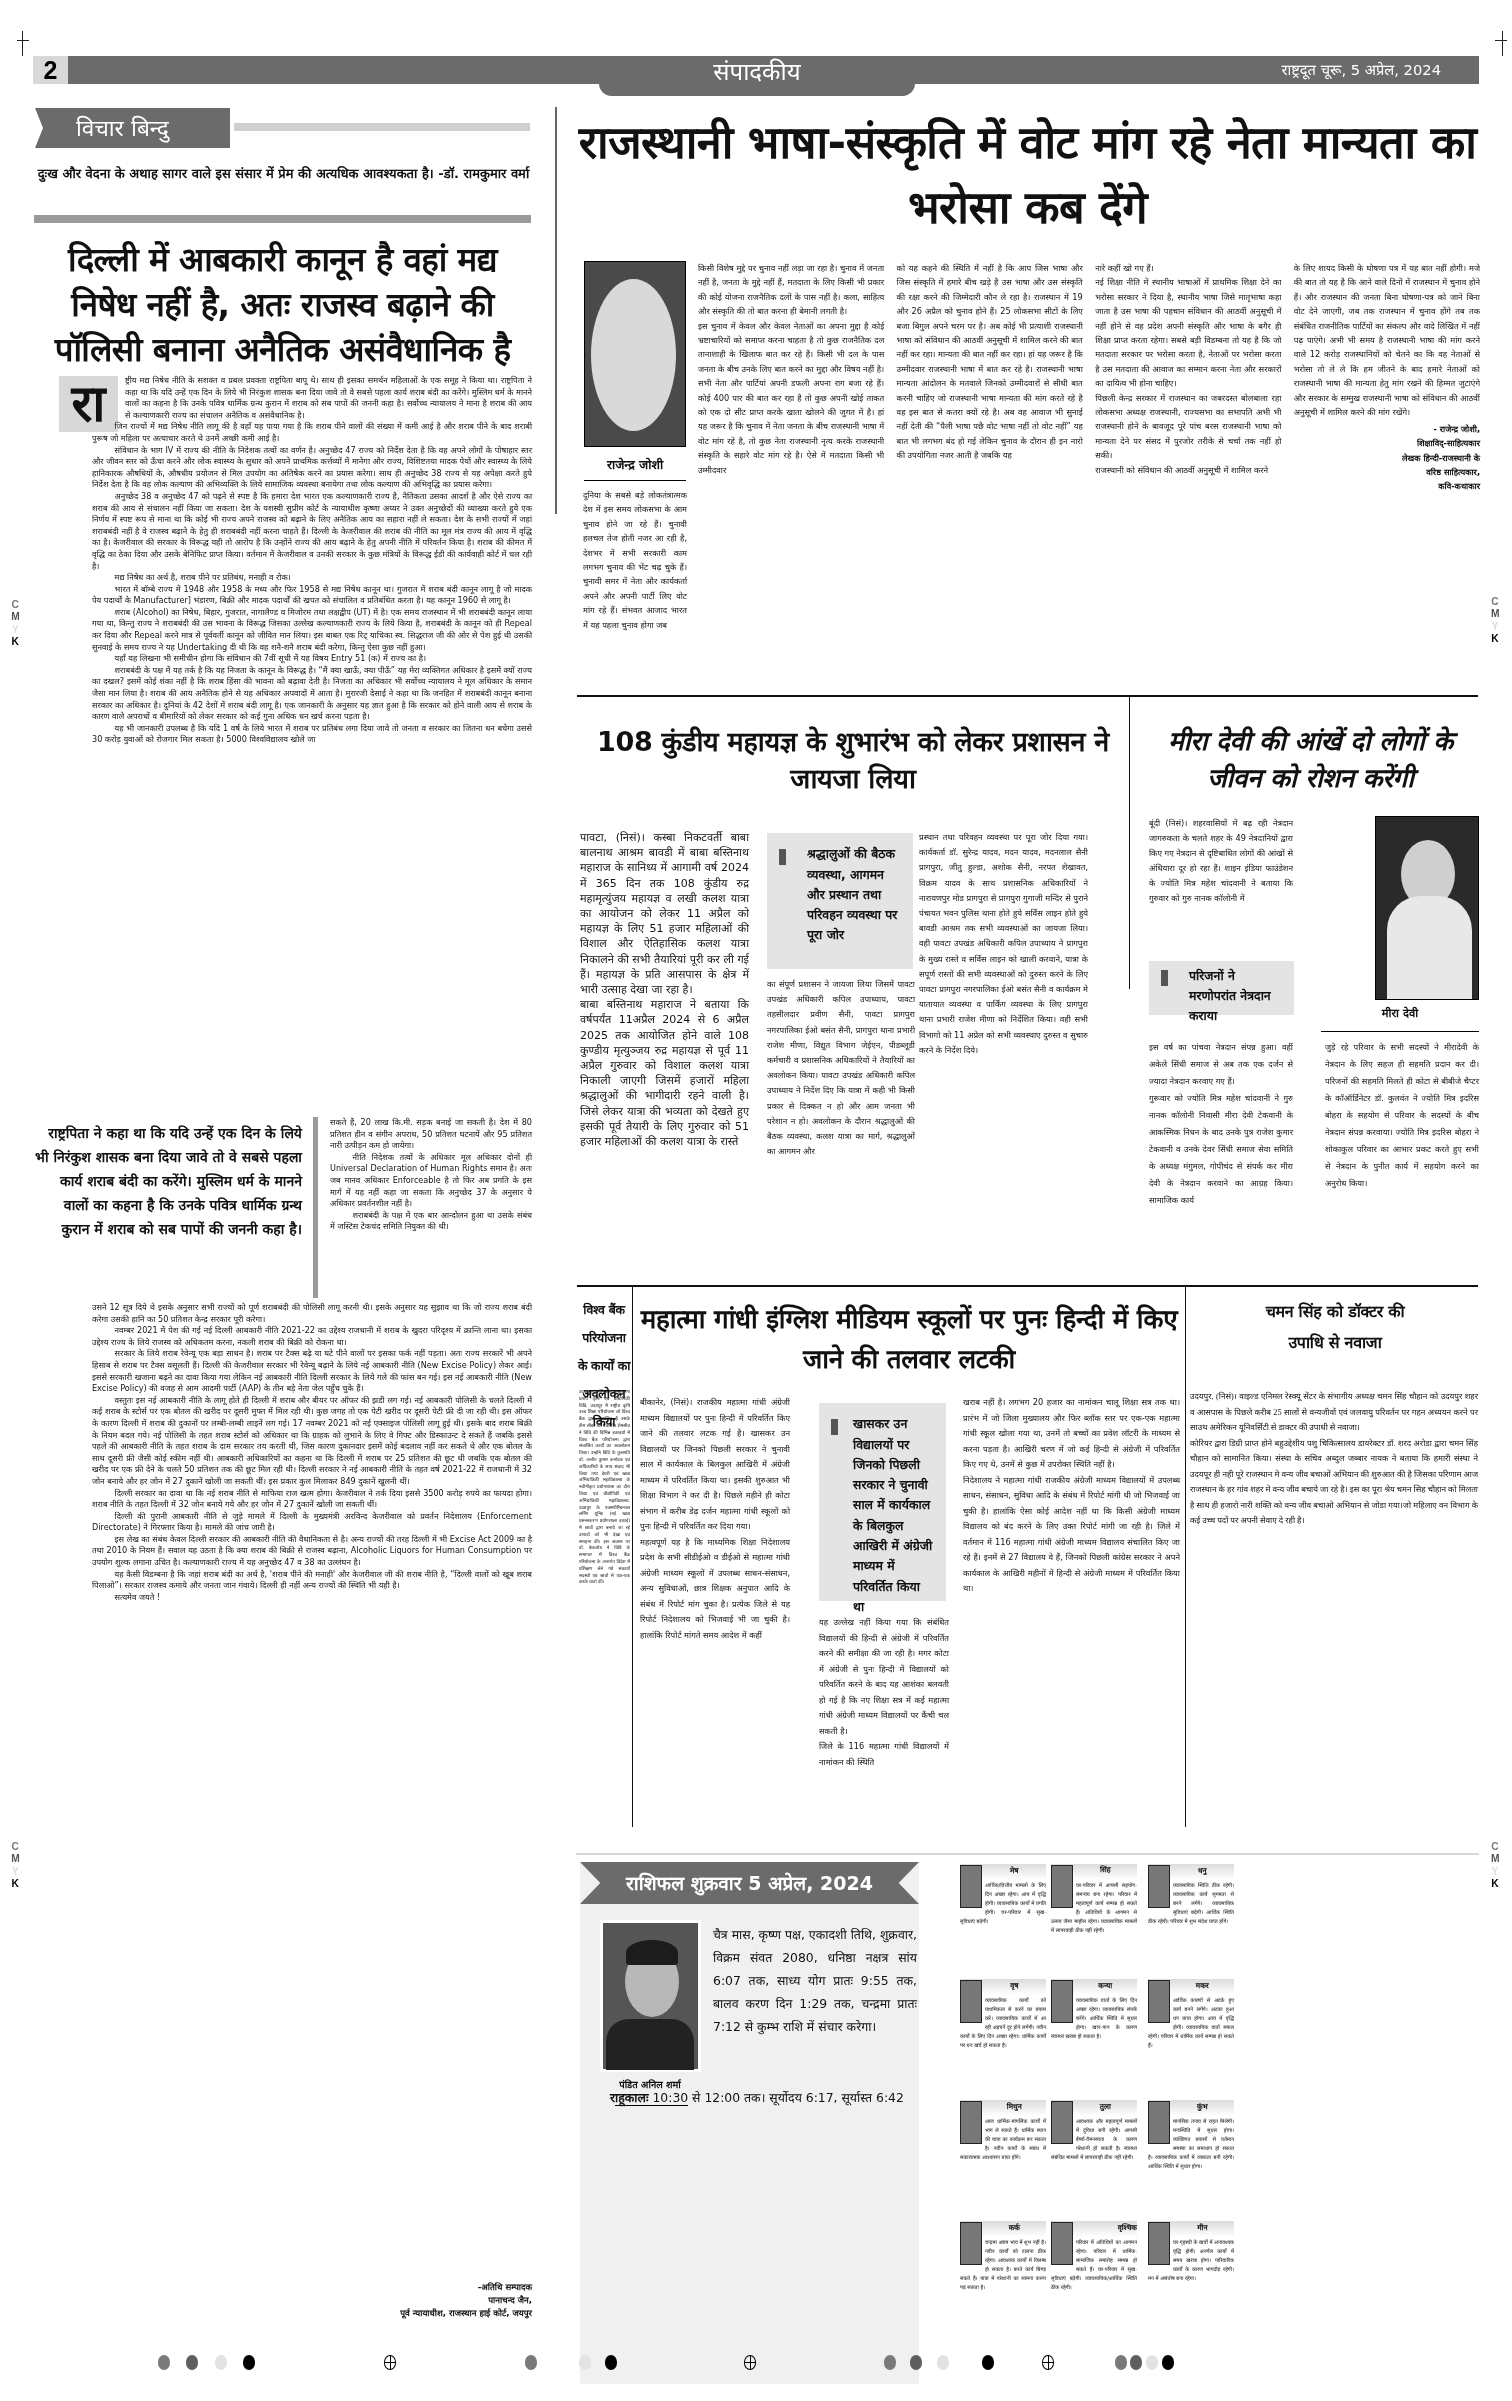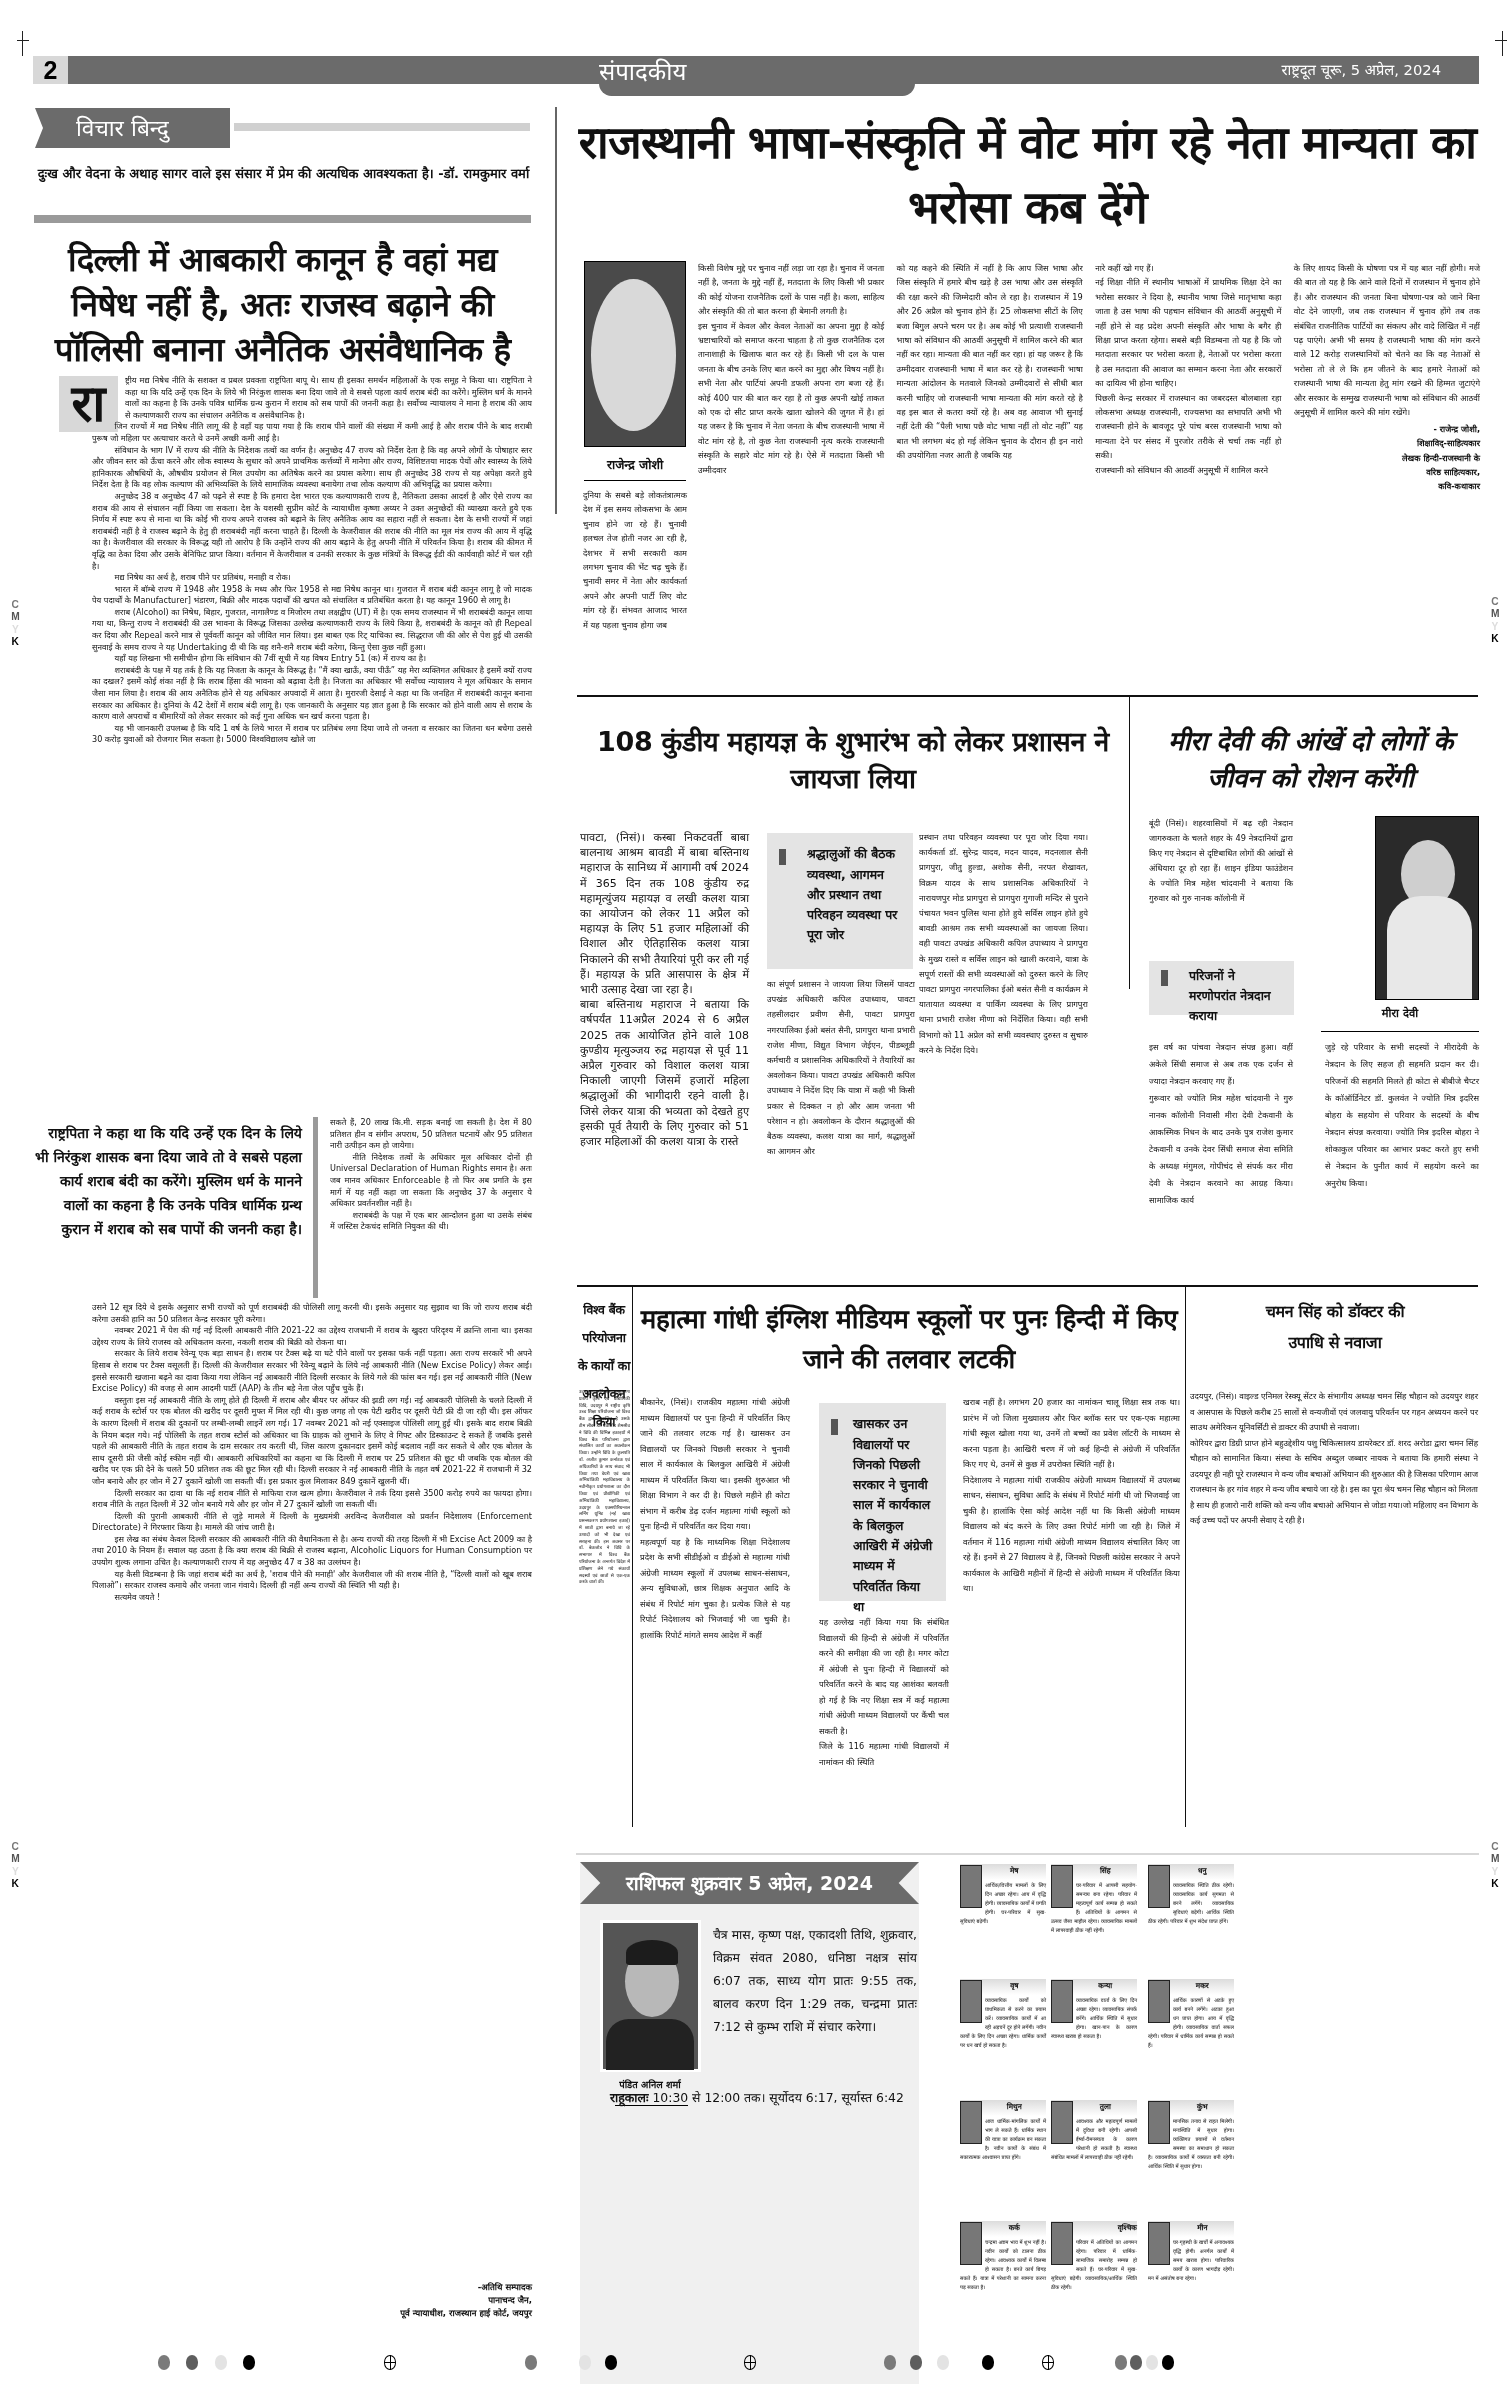--- a/index.html
+++ b/index.html
@@ -6,21 +6,21 @@
   html, body { width: 1512px; height: 2401px; background: #fff; overflow: hidden; }
   body { position: relative; font-family: "DejaVu Sans", "Liberation Sans", sans-serif; color: #111; }
 
   
   .crop-v { position: absolute; width: 0.6px; background: #222; }
   .crop-h { position: absolute; height: 0.6px; background: #222; }
 
   
   .masthead { position: absolute; left: 34px; top: 56px; width: 1445px; height: 28px; background: #6b6b6b; }
   .page-no { position: absolute; left: 33px; top: 56px; width: 35px; height: 28px; background: #d8d8d8; font-family: "Liberation Sans", sans-serif; font-weight: 700; font-size: 25px; color: #000; text-align: center; line-height: 28px; }
-  .section-tab { position: absolute; left: 599px; top: 56px; width: 316px; height: 40px; background: #6b6b6b; border-radius: 0 0 12.4px 12.4px; color: #fff; font-size: 24px; line-height: 33px; }
+  .section-tab { position: absolute; left: 599px; top: 56px; width: 316px; height: 40px; background: #6b6b6b; border-radius: 0 0 12.4px 12.4px; color: #fff; font-size: 24px; text-align: center; line-height: 33px; }
   .paper-date { position: absolute; right: 71px; top: 56px; height: 28px; line-height: 28px; color: #fff; font-size: 14.7px; }
 
   
   .vb-tag { position: absolute; left: 35px; top: 108px; width: 195px; height: 40px; background: #6b6b6b; color: #fff; font-size: 22.6px; line-height: 40px; padding-left: 41px; clip-path: polygon(0 0, 100% 0, 100% 100%, 0 100%, 8px 50%); }
   .vb-bar { position: absolute; left: 234px; top: 123px; width: 296px; height: 8px; background: #d0d0d0; }
   .vb-quote { position: absolute; left: 35px; top: 164px; width: 497px; text-align: center; font-size: 13px; line-height: 20.3px; font-weight: 700; }
   .vb-bottom-bar { position: absolute; left: 34px; top: 215px; width: 497px; height: 8px; background: #9a9a9a; }
   .col-rule { position: absolute; left: 555px; top: 107px; width: 1.7px; height: 407px; background: #666; }
 
   
@@ -278,21 +278,21 @@
 </div>
 <div class="zodiac" style="left:960px;top:2221px;width:86px;font-size:5.1px;line-height:9px;">
   <div class="zhead" style="height:16px;">
       <span class="zname" style="font-size:7.3px;left:22.6px;">कर्क</span>
     </div>
   <div class="zimg" style="width:21.5px;height:43px;margin-top:-14.7px;"></div>
   <div class="zbody">चन्द्रमा अष्टम भाव में शुभ नहीं है। नवीन कार्यों को टालना ठीक रहेगा। आवश्यक कार्यों में विलम्ब हो सकता है। बनते कार्य बिगड़ सकते हैं। यात्रा में परेशानी का सामना करना पड़ सकता है।</div>
 </div>
 
 <div class="zodiac" style="left:1051px;top:1864px;width:86px;font-size:5.1px;line-height:9px;">
-  <div class="zhead" style="height:16px;">
+  <div class="zhead" style="height:16px;font-family:Liberation Mono, monospace;">
       <span class="zname" style="font-size:7.3px;left:22.6px;">सिंह</span>
     </div>
   <div class="zimg" style="width:21.5px;height:43px;margin-top:-14.7px;"></div>
   <div class="zbody">घर-परिवार में आपसी सहयोग-समन्वय बना रहेगा। परिवार में महत्वपूर्ण कार्य सम्पन्न हो सकते हैं। अतिथियों के आगमन से उत्सव जैसा माहौल रहेगा। व्यावसायिक मामलों में लापरवाही ठीक नहीं रहेगी।</div>
 </div>
 <div class="zodiac" style="left:1051px;top:1979px;width:86px;font-size:5.1px;line-height:9px;">
   <div class="zhead" style="height:16px;">
       <span class="zname" style="font-size:7.3px;left:22.6px;">कन्या</span>
     </div>
   <div class="zimg" style="width:21.5px;height:43px;margin-top:-14.7px;"></div>

